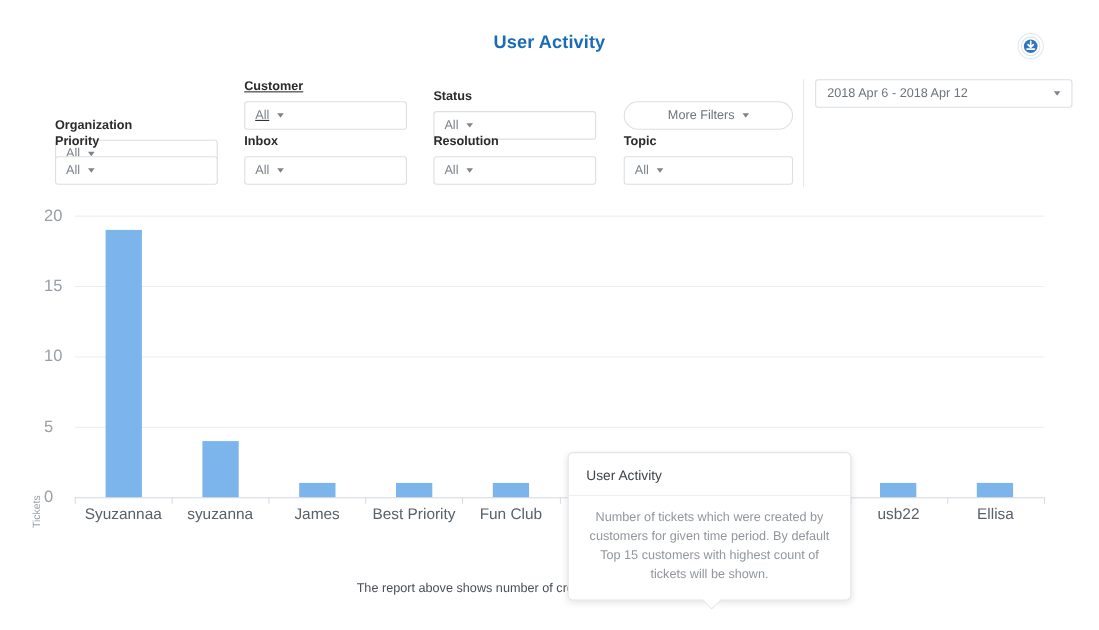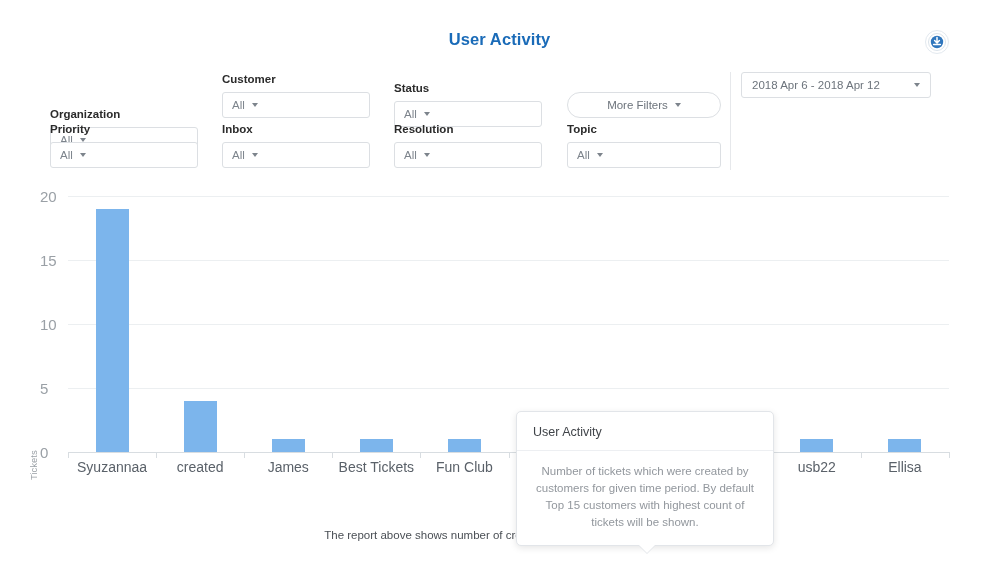--- a/index.html
+++ b/index.html
@@ -118,21 +118,21 @@
     background: #e6e8eb;
   }
 
   .time-group {
     position: absolute;
     left: 691px;
     top: 0px;
   }
   .time-select {
     box-sizing: border-box;
-    width: 190px;
+    width: 234px;
     height: 26px;
     border: 1px solid #dcdfe3;
     border-radius: 3px;
     background: #ffffff;
     font-size: 11.5px;
     color: #6d747c;
     padding: 0 10px;
     display: flex;
     align-items: center;
     cursor: pointer;
@@ -290,21 +290,21 @@
 <div class="filters">
 
   <div class="filter-group" style="left:0px; top:0px;margin-top:35px;">
     <div class="filter-label">Organization</div>
     <div class="filter-select">
       <span class="val">All</span>
       <span class="caret"></span>
     </div>
   </div>
 
-  <div class="filter-group" style="left:172px; top:0px;">
+  <div class="filter-group" style="left:172px; top:0px;text-decoration:underline;">
     <div class="filter-label">Customer</div>
     <div class="filter-select">
       <span class="val">All</span>
       <span class="caret"></span>
     </div>
   </div>
 
   <div class="filter-group" style="left:344px; top:9px;">
     <div class="filter-label">Status</div>
     <div class="filter-select">
@@ -387,25 +387,25 @@
       <div class="bar" title=": 1" style="left: 712.25px; top: 259.2px; width: 33px; height: 12.8px;"></div>
       <div class="bar" title="usb22: 1" style="left: 800.35px; top: 259.2px; width: 33px; height: 12.8px;"></div>
       <div class="bar" title="Ellisa: 1" style="left: 888.45px; top: 259.2px; width: 33px; height: 12.8px;"></div>
     </div>
 </div>
 
 <div id="x-axis">
     <div class="x-tick" style="left: 68px;"></div>
     <div class="x-label" style="left: 112.05px;">Syuzannaa</div>
     <div class="x-tick" style="left: 156.1px;"></div>
-    <div class="x-label" style="left: 200.15px;">created</div>
+    <div class="x-label" style="left: 200.15px;">syuzanna</div>
     <div class="x-tick" style="left: 244.2px;"></div>
     <div class="x-label" style="left: 288.25px;">James</div>
     <div class="x-tick" style="left: 332.3px;"></div>
-    <div class="x-label" style="left: 376.35px;">Best Tickets</div>
+    <div class="x-label" style="left: 376.35px;">Best Priority</div>
     <div class="x-tick" style="left: 420.4px;"></div>
     <div class="x-label" style="left: 464.45px;">Fun Club</div>
     <div class="x-tick" style="left: 508.5px;"></div>
     <div class="x-tick" style="left: 596.6px;"></div>
     <div class="x-tick" style="left: 684.7px;"></div>
     <div class="x-tick" style="left: 772.8px;"></div>
     <div class="x-label" style="left: 816.85px;">usb22</div>
     <div class="x-tick" style="left: 860.9px;"></div>
     <div class="x-label" style="left: 904.95px; text-align: right;">Ellisa</div>
     <div class="x-tick" style="left: 949px;"></div>

